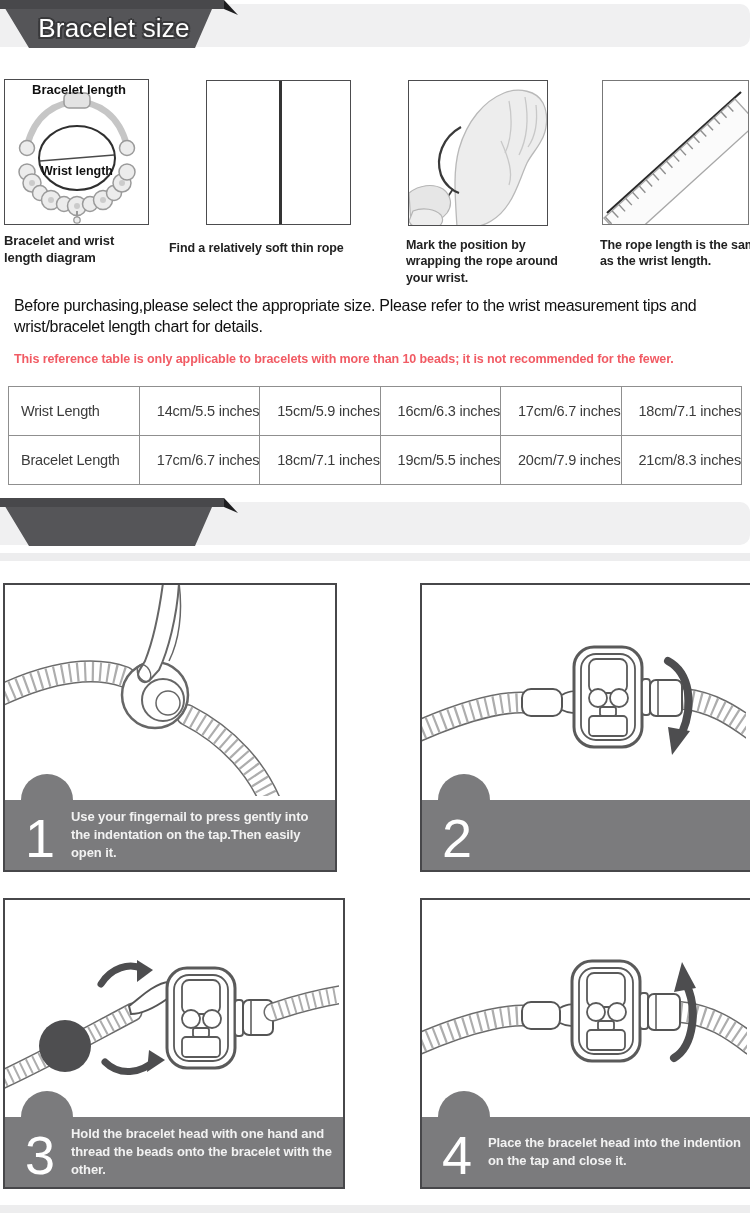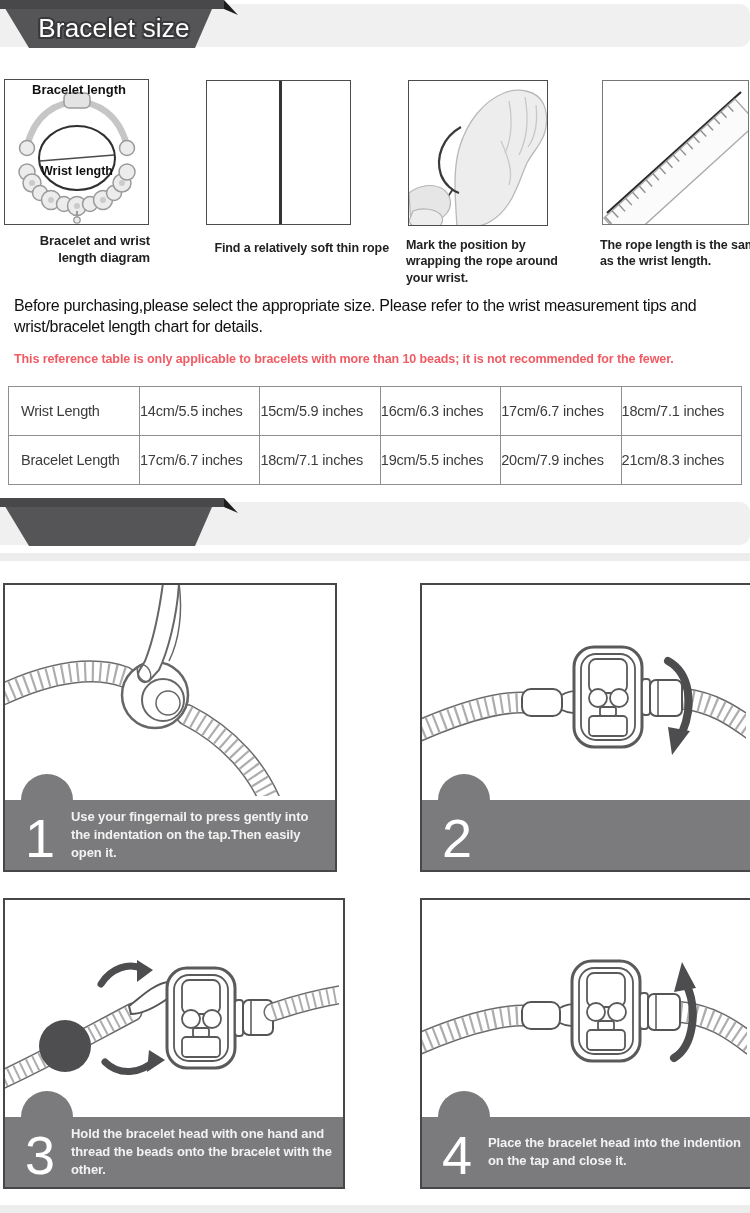--- a/index.html
+++ b/index.html
@@ -9,34 +9,34 @@
   
   .strip{position:absolute;left:0;width:750px;height:43px;background:#f0f0f1;border-radius:0 10px 10px 0;}
   .banner-svg{position:absolute;left:0;width:240px;height:52px;}
   .banner-text{position:absolute;left:30px;width:168px;text-align:center;
       font-size:26px;font-weight:normal;color:#ffffff;letter-spacing:.2px;
       text-shadow:-2px -1px 0 #39393b,2px -1px 0 #39393b,-2px 2px 0 #39393b,2px 2px 0 #39393b,0 2px 0 #39393b,0 -2px 0 #39393b;}
 
   
   .figbox{position:absolute;background:#fff;border:1.5px solid #4c4c4e;}
   .caption{position:absolute;font-weight:bold;color:#222;font-size:12.5px;line-height:1.3;letter-spacing:-0.1px;}
-  .cap-center{text-align:right;}
+  .cap-center{text-align:left;}
   .ropeline{position:absolute;top:0;bottom:0;left:50%;width:3px;background:#343434;}
   .fig-label{font-family:"Liberation Sans",sans-serif;font-weight:bold;fill:#111;}
 
   
   .intro{position:absolute;left:14px;top:295px;width:736px;font-size:16px;font-weight:normal;
          color:#101010;line-height:1.32;letter-spacing:-0.3px;}
   .rednote{position:absolute;left:14px;top:352px;width:740px;font-size:12.5px;font-weight:bold;
          color:#f15b64;letter-spacing:-0.1px;}
 
   
   .size-table{position:absolute;left:8px;top:386px;width:734px;border-collapse:collapse;table-layout:fixed;}
   .size-table td{border:1px solid #8f8f8f;height:48px;font-size:14.5px;color:#3c3c3c;
-         text-align:left;letter-spacing:-0.2px;padding:0;}
+         text-align:right;letter-spacing:-0.2px;padding:0;}
   .size-table td.rowhead{text-align:left;padding-left:12px;width:118px;}
 
   
   .panel{position:absolute;background:#fff;border:2px solid #47474a;}
   .panel svg{display:block;}
   .step-bar{position:absolute;left:0;right:0;bottom:0;height:70px;background:#7b7b7d;}
   .bump{position:absolute;left:16px;top:-26px;width:52px;height:26px;border-radius:52px 52px 0 0;background:#7b7b7d;}
   .step-num{position:absolute;left:20px;bottom:2px;font-size:54px;line-height:60px;color:#ffffff;font-weight:normal;}
   .step-text{position:absolute;left:66px;top:0;bottom:0;right:6px;display:flex;align-items:center;
          font-size:13px;font-weight:bold;color:#f2f2f2;line-height:1.4;letter-spacing:-0.1px;}

